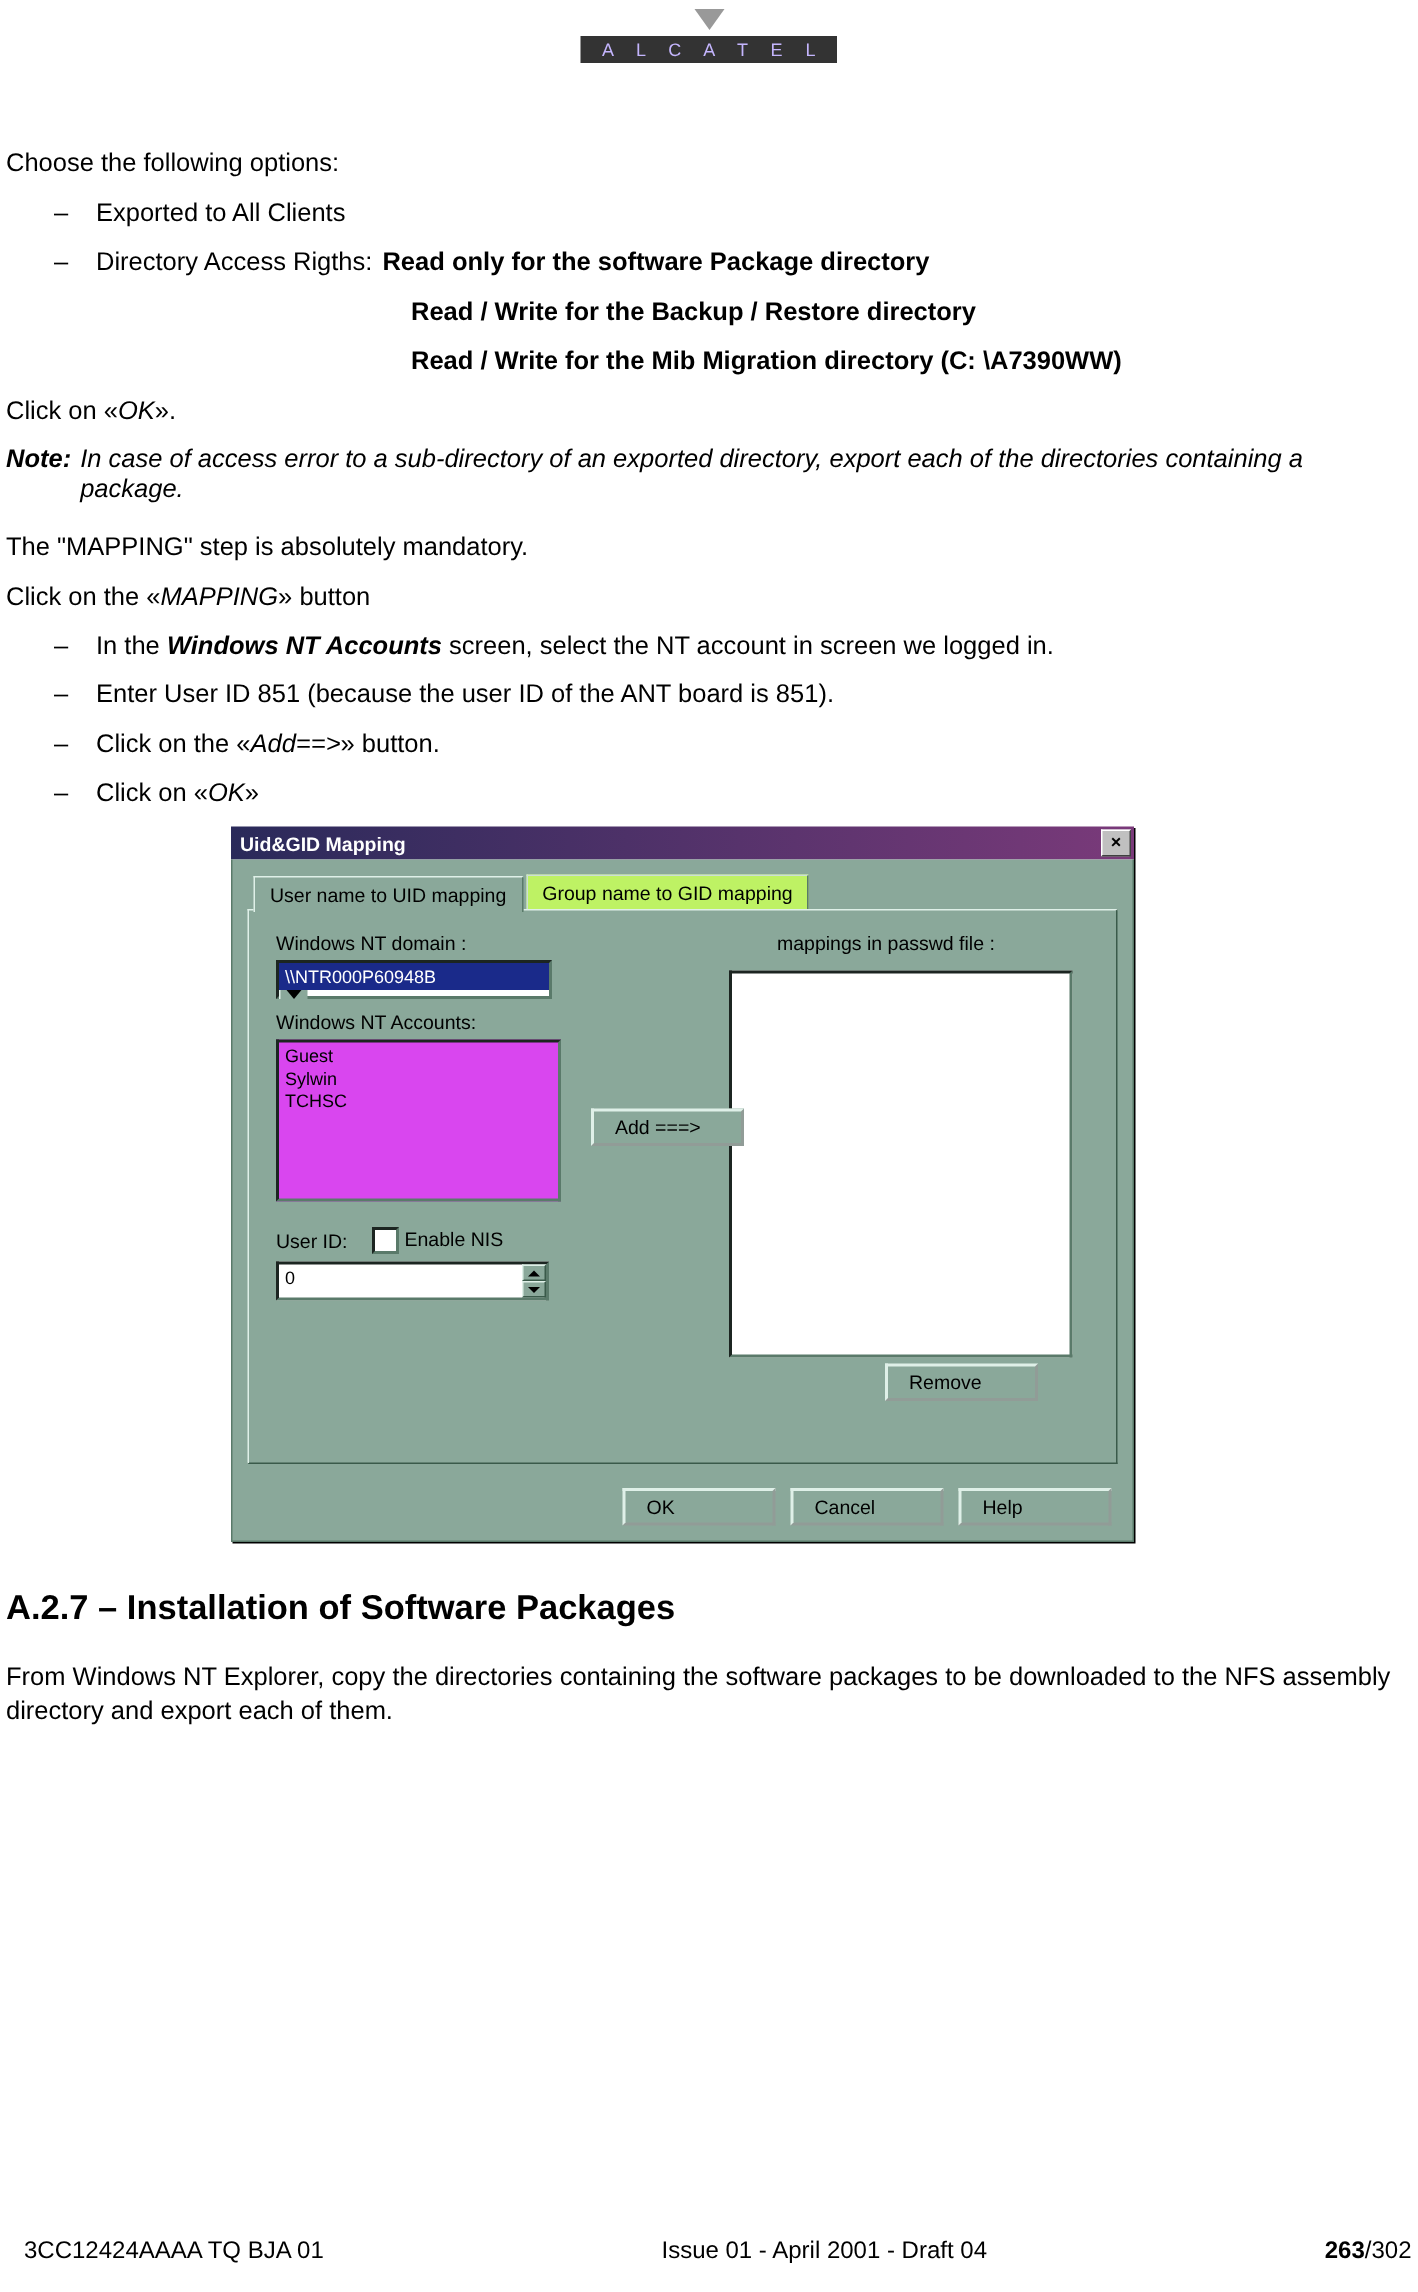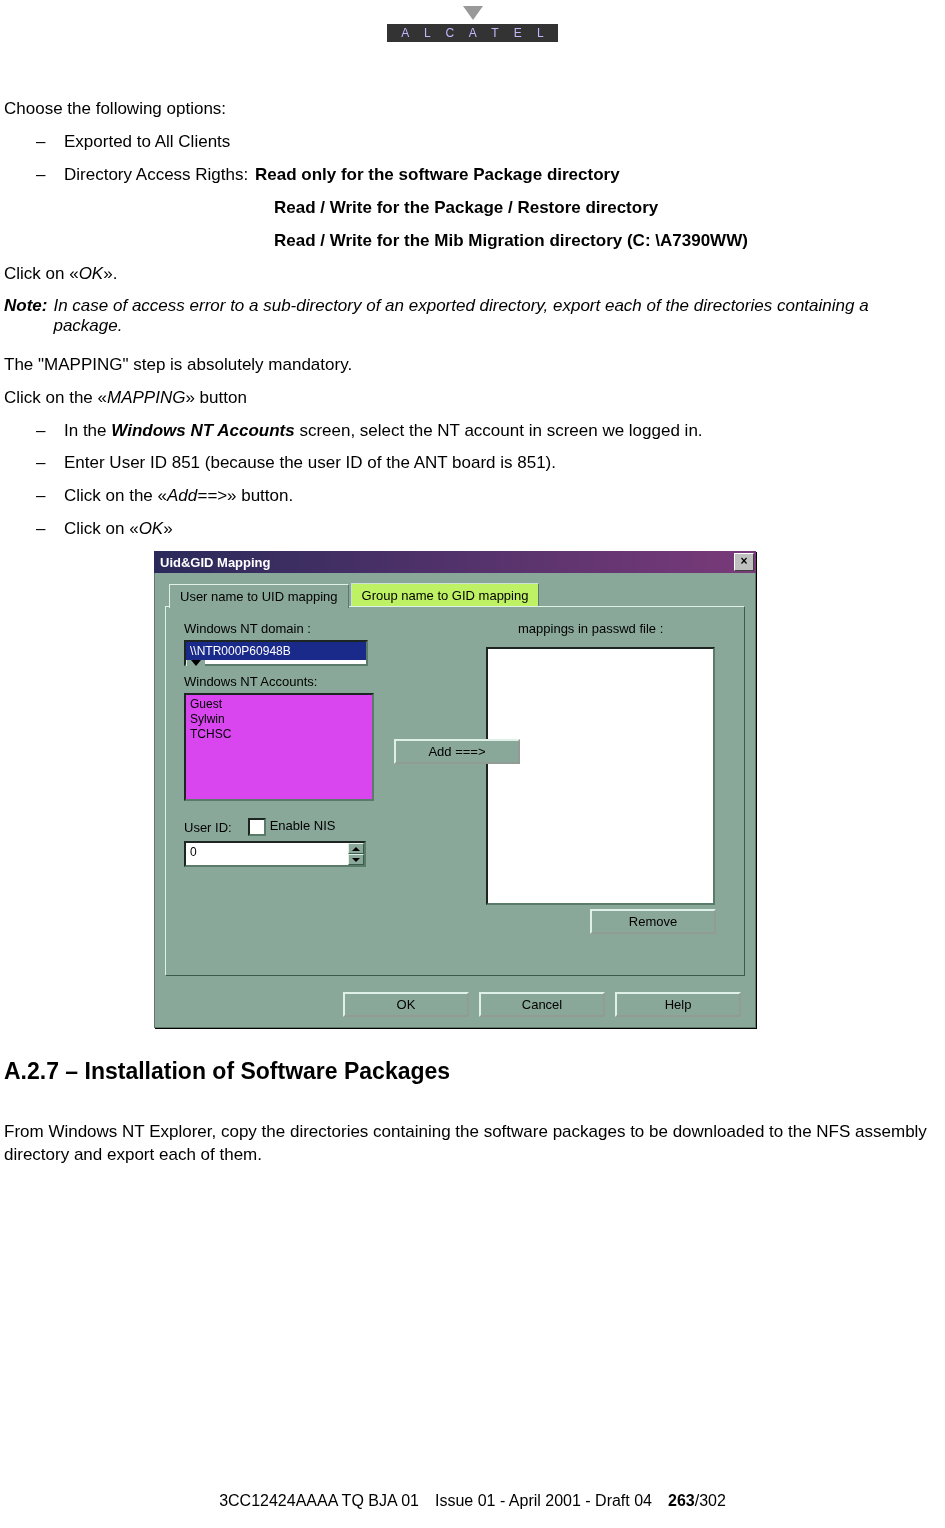--- a/index.html
+++ b/index.html
@@ -45,21 +45,21 @@
     line-height: 1.35;
   }
   .bullet-row .dash { width: 28px; flex: 0 0 28px; }
   .bullet-row .txt { flex: 1; }
   .indent-block { margin-left: 270px; margin-bottom: 10px; }
   .bold { font-weight: bold; }
   .ital { font-style: italic; }
   .note-row { display:flex; margin: 0 0 18px 0; }
   .note-row .nlabel { font-weight: bold; font-style: italic; flex: 0 0 auto; margin-right:4px;}
   .note-row .ntxt { font-style: italic; margin-left: 2px;}
-  .sect-head { font-size: 23px; font-weight: bold; margin: 30px 0 36px 0;}
+  .sect-head { font-size: 23px; font-weight: bold; margin: 30px 0 22px 0;}
   .screenshot {
     width: 602px;
     margin: 6px 0 0 150px;
     font-family: "MS Sans Serif", Tahoma, Arial, sans-serif;
     font-size: 13px;
     box-shadow: 1px 1px 0 #000;
   }
   .titlebar {
     background: linear-gradient(90deg, #2a2a5a 0%, #7a3a7a 100%);
     color: #fff;
@@ -151,23 +151,23 @@
   .passlist {
     position:absolute; left: 320px; top: 40px;
     width: 225px; height: 254px;
     border: 2px inset #5a7a6a;
     background:#fff;
   }
   .btn {
     display:inline-block;
     background:#8aa89a;
     border: 2px outset #dff0e8;
-    padding: 3px 26px;
+    padding: 3px 14px;
     font-size:13px;
-    text-align:center;
+    text-align:left;
     min-width: 70px;
   }
   .add-btn { position:absolute; left: 228px; top: 132px; }
   .remove-btn { position:absolute; left: 424px; top: 302px; }
   .userid-row { position:absolute; left:18px; top: 211px; display:flex; align-items:center; gap: 16px;}
   .userid-row .uidlbl { font-size:13px;}
   .chk { width:14px;height:14px;border:2px inset #5a7a6a;background:#fff;display:inline-block;vertical-align:middle;margin-right:4px;}
   .spinbox {
     position:absolute; left:18px; top: 234px;
     display:flex; width:178px; height:22px;
@@ -177,22 +177,22 @@
   .spinbox .spin { width:16px; display:flex; flex-direction:column;}
   .spinbox .spin div { flex:1; background:#8aa89a; border:1px solid #dff0e8; border-right-color:#3a5a4a; border-bottom-color:#3a5a4a; display:flex;align-items:center;justify-content:center;}
   .spinbox .spin .up::before { content:""; width:0;height:0;border-left:4px solid transparent;border-right:4px solid transparent;border-bottom:4px solid #000;}
   .spinbox .spin .dn::before { content:""; width:0;height:0;border-left:4px solid transparent;border-right:4px solid transparent;border-top:4px solid #000;}
   .bottom-btns {
     position:absolute; right: 14px; bottom: 10px;
     display:flex; gap: 10px;
   }
   .maplbl { position:absolute; left: 352px; top: 14px; font-size:13px;}
   .footer {
-    position:absolute; bottom: 18px; left:4px; right:4px;
-    display:flex; justify-content:center;
+    position:absolute; bottom: 18px; left:16px; right:4px;
+    display:flex; justify-content:space-between;
     font-size: 16px;
     gap: 16px;
   }
   .footer .pg .b { font-weight:bold;}
 </style>
 </head>
 <body>
 
 <div class="logo-wrap">
   <div class="logo">
@@ -209,21 +209,21 @@
     <div class="txt">Exported to All Clients</div>
   </div>
 
   <div class="bullet-row">
     <div class="dash">–</div>
     <div class="txt">
       <span>Directory Access Rigths:</span>
       <span class="bold" style="margin-left:2px;">Read only for the software Package directory</span>
     </div>
   </div>
-  <p class="indent-block bold">Read / Write for the Package / Restore directory</p>
+  <p class="indent-block bold">Read / Write for the Backup / Restore directory</p>
   <p class="indent-block bold">Read / Write for the Mib Migration directory (C: \A7390WW)</p>
 
   <p>
     <span>Click on «</span><span class="ital">OK</span><span>».</span>
   </p>
 
   <div class="note-row">
     <div class="nlabel">Note:</div>
     <div class="ntxt">In case of access error to a sub-directory of an exported directory, export each of the directories containing a package.</div>
   </div>

